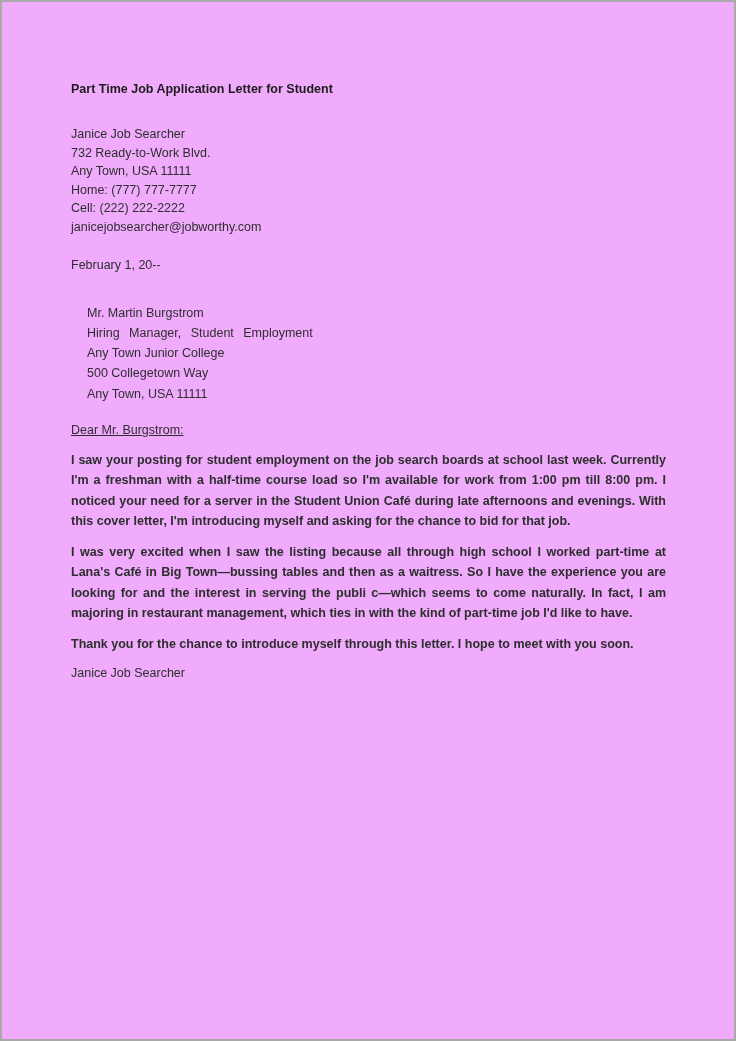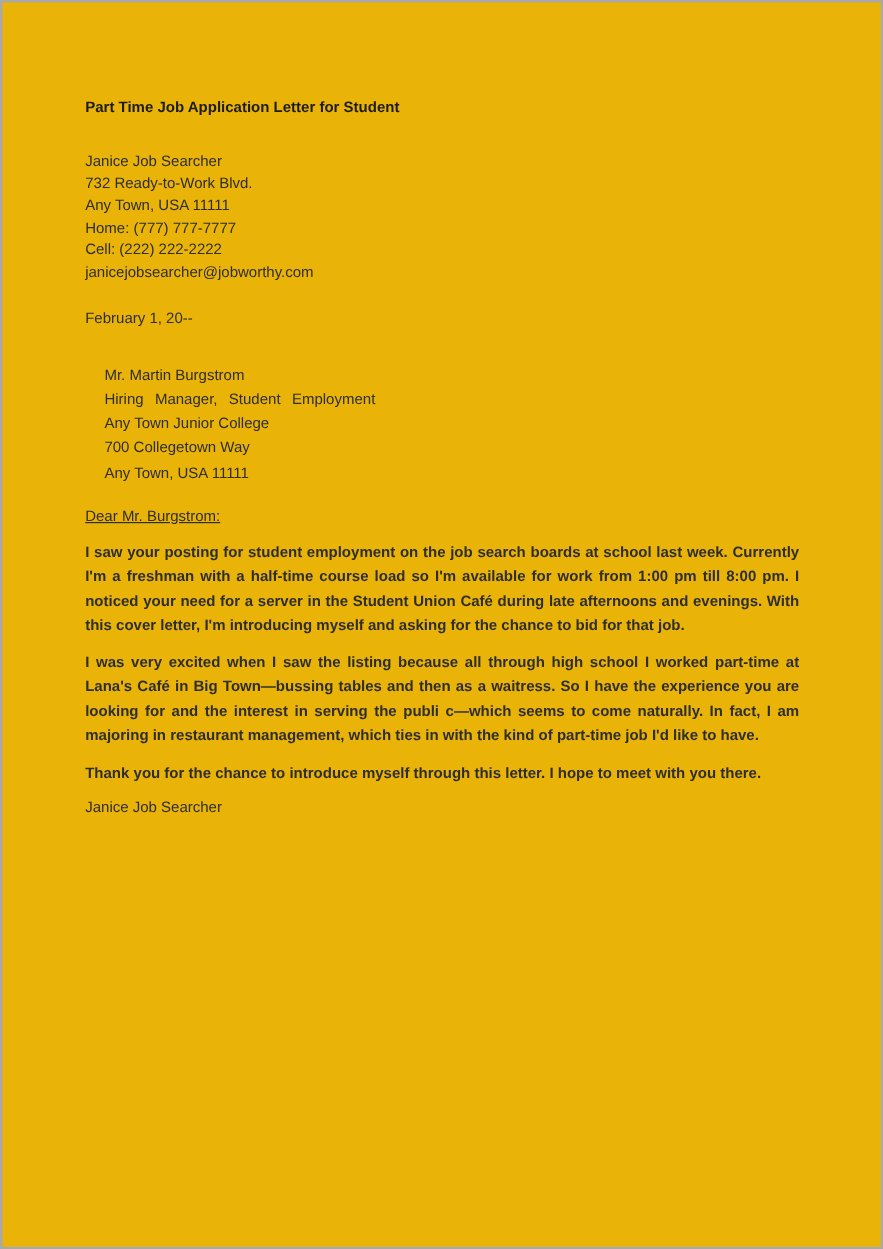--- a/index.html
+++ b/index.html
@@ -6,21 +6,21 @@
       margin: 0;
       padding: 0;
       background: #ffffff;
       font-family: "Liberation Sans", "DejaVu Sans", sans-serif;
     }
     .page {
       position: relative;
       width: 736px;
       height: 1041px;
       box-sizing: border-box;
-      background: #eab308;
+      background: #f0abfc;
       border: 2px solid #a9a9a9;
       overflow: hidden;
     }
     .content {
       box-sizing: border-box;
       padding: 80px 68px 0 69px;
       color: #2e2e2e;
       font-size: 12.5px;
     }
     .title {
@@ -82,27 +82,27 @@
       <p>Cell: (222) 222-2222</p>
       <p>janicejobsearcher@jobworthy.com</p>
     </div>
 
     <p class="date">February 1, 20--</p>
 
     <div class="block recipient">
       <p>Mr. Martin Burgstrom</p>
       <p class="spaced">Hiring Manager, Student Employment</p>
       <p>Any Town Junior College</p>
-      <p>700 Collegetown Way</p>
+      <p>500 Collegetown Way</p>
       <p>Any Town, USA 11111</p>
     </div>
 
     <p class="salutation">Dear Mr. Burgstrom:</p>
 
     <p class="para">I saw your posting for student employment on the job search boards at school last week. Currently I'm a freshman with a half-time course load so I'm available for work from 1:00 pm till 8:00 pm. I noticed your need for a server in the Student Union Café during late afternoons and evenings. With this cover letter, I'm introducing myself and asking for the chance to bid for that job.</p>
     <p class="para">I was very excited when I saw the listing because all through high school I worked part-time at Lana's Café in Big Town—bussing tables and then as a waitress. So I have the experience you are looking for and the interest in serving the publi c—which seems to come naturally. In fact, I am majoring in restaurant management, which ties in with the kind of part-time job I'd like to have.</p>
-    <p class="para">Thank you for the chance to introduce myself through this letter. I hope to meet with you there.</p>
+    <p class="para">Thank you for the chance to introduce myself through this letter. I hope to meet with you soon.</p>
 
 
     <p class="signature">Janice Job Searcher</p>
 
   </div>
 </div>
 
 </body></html>

